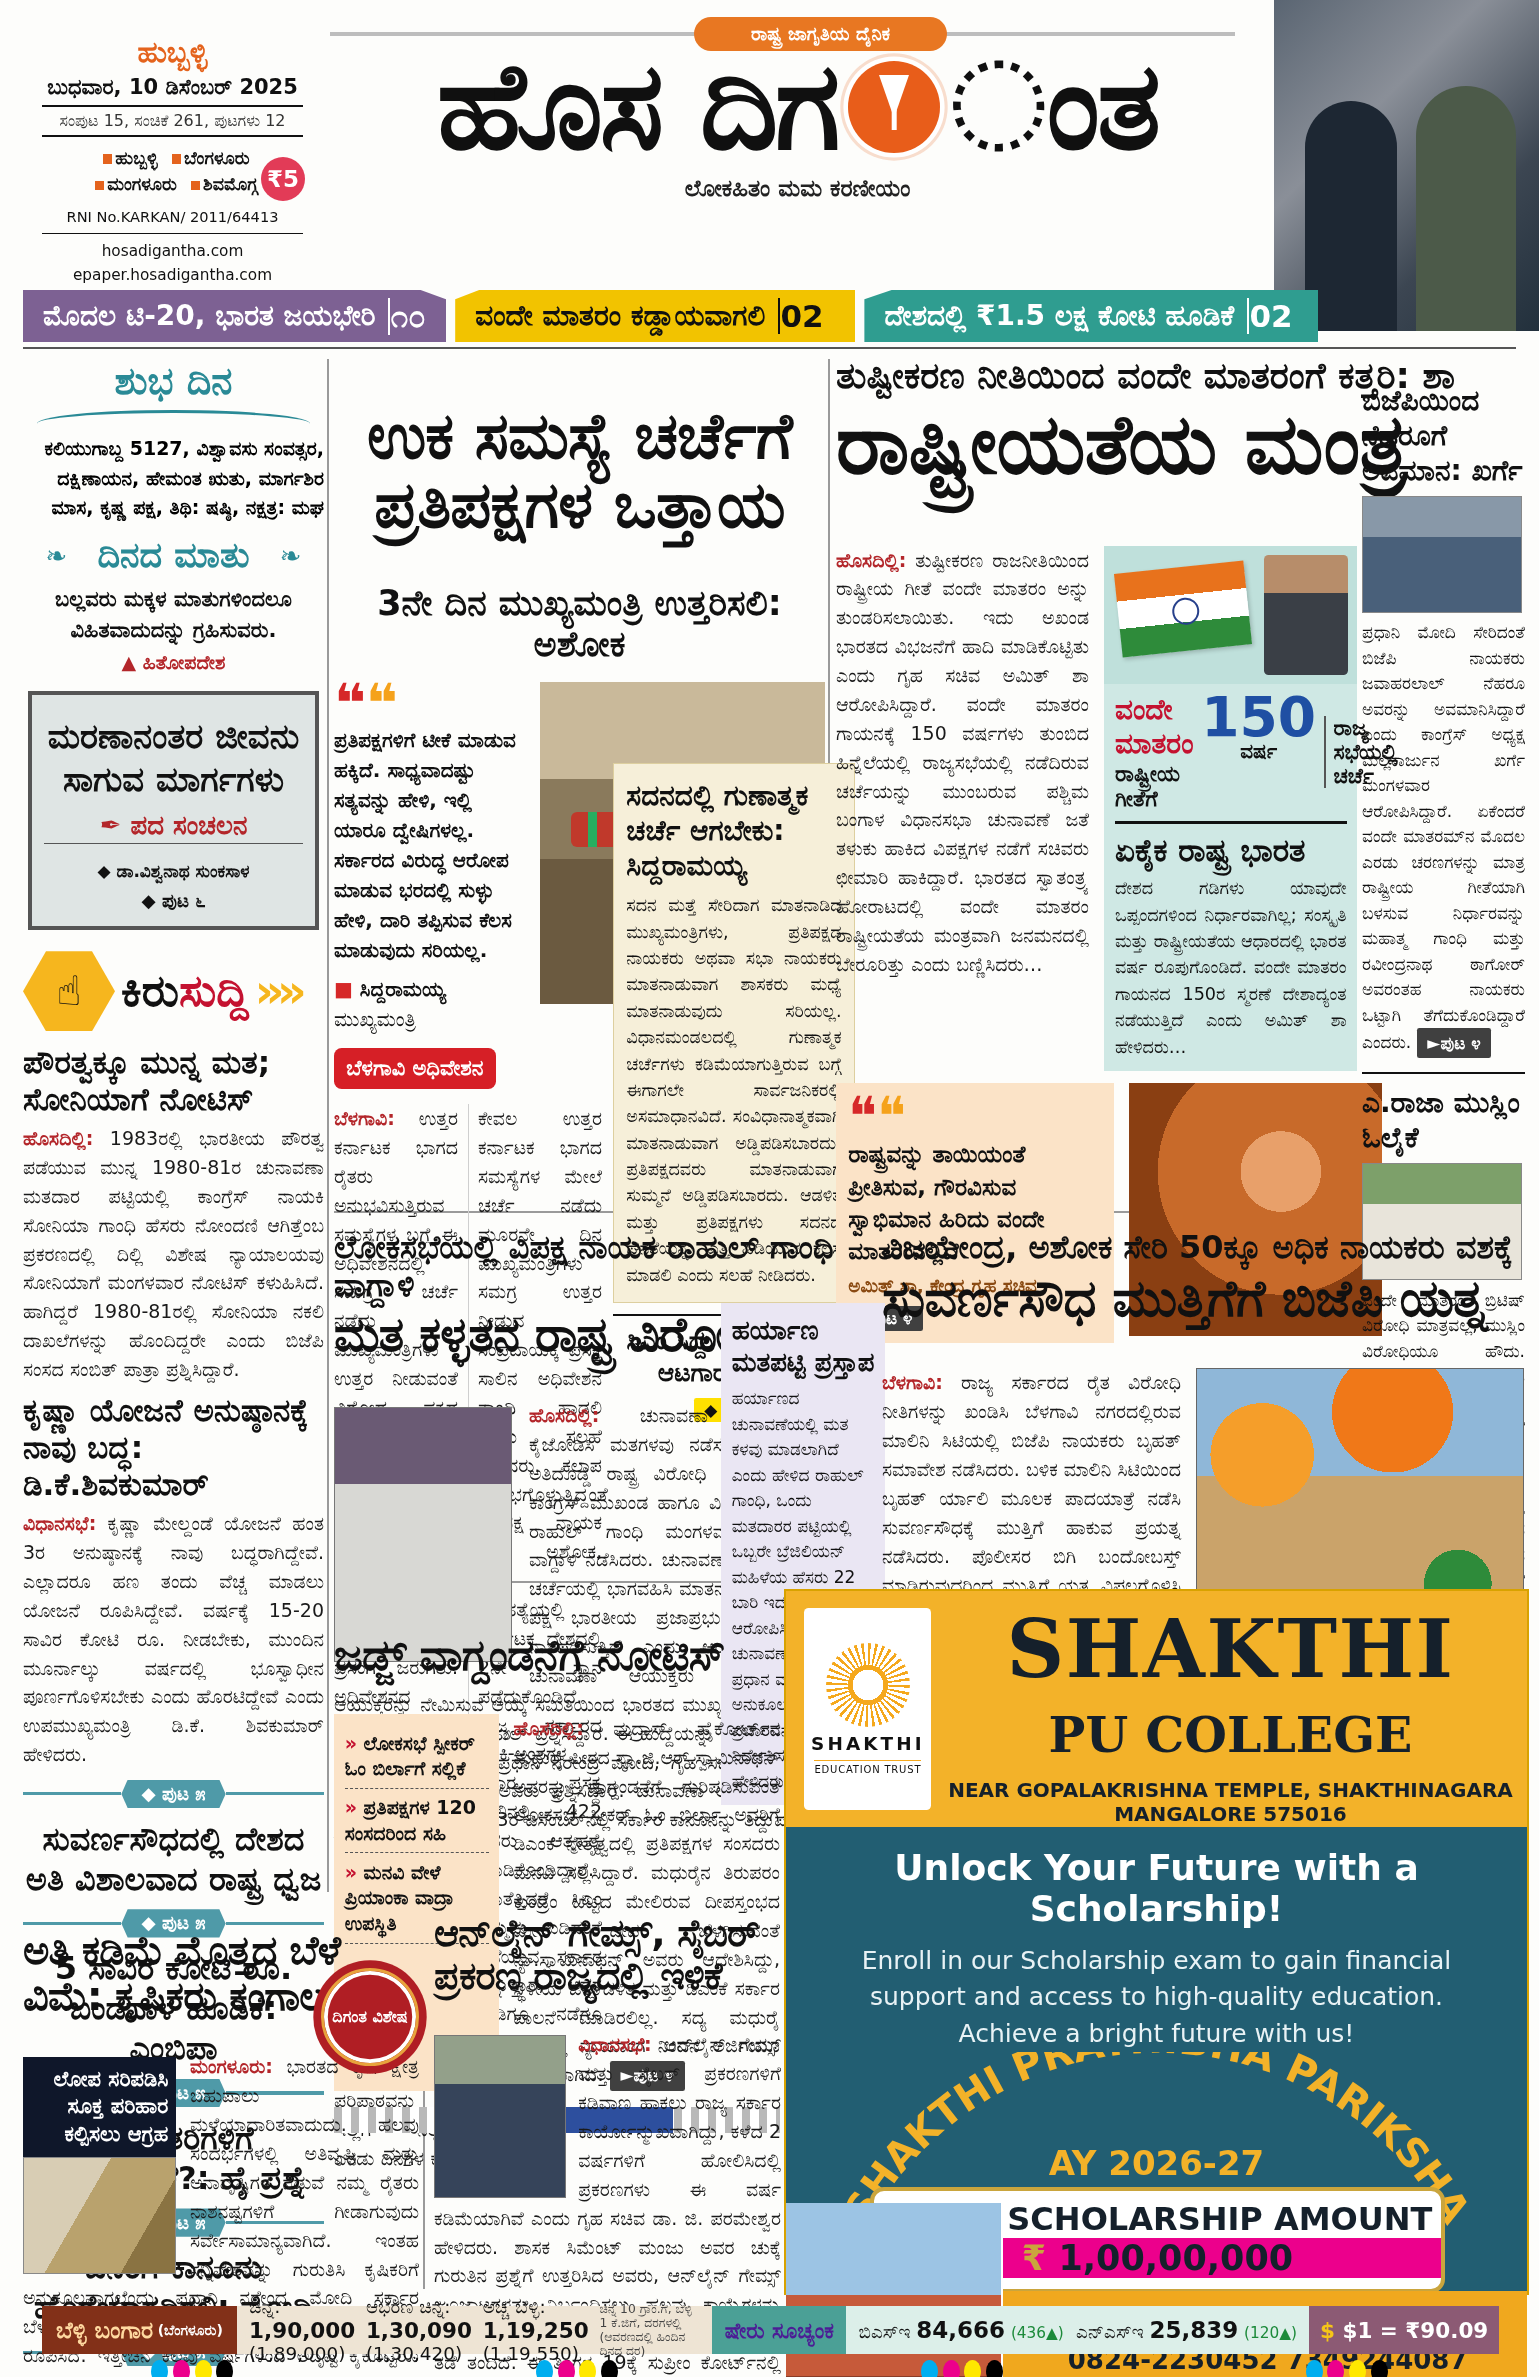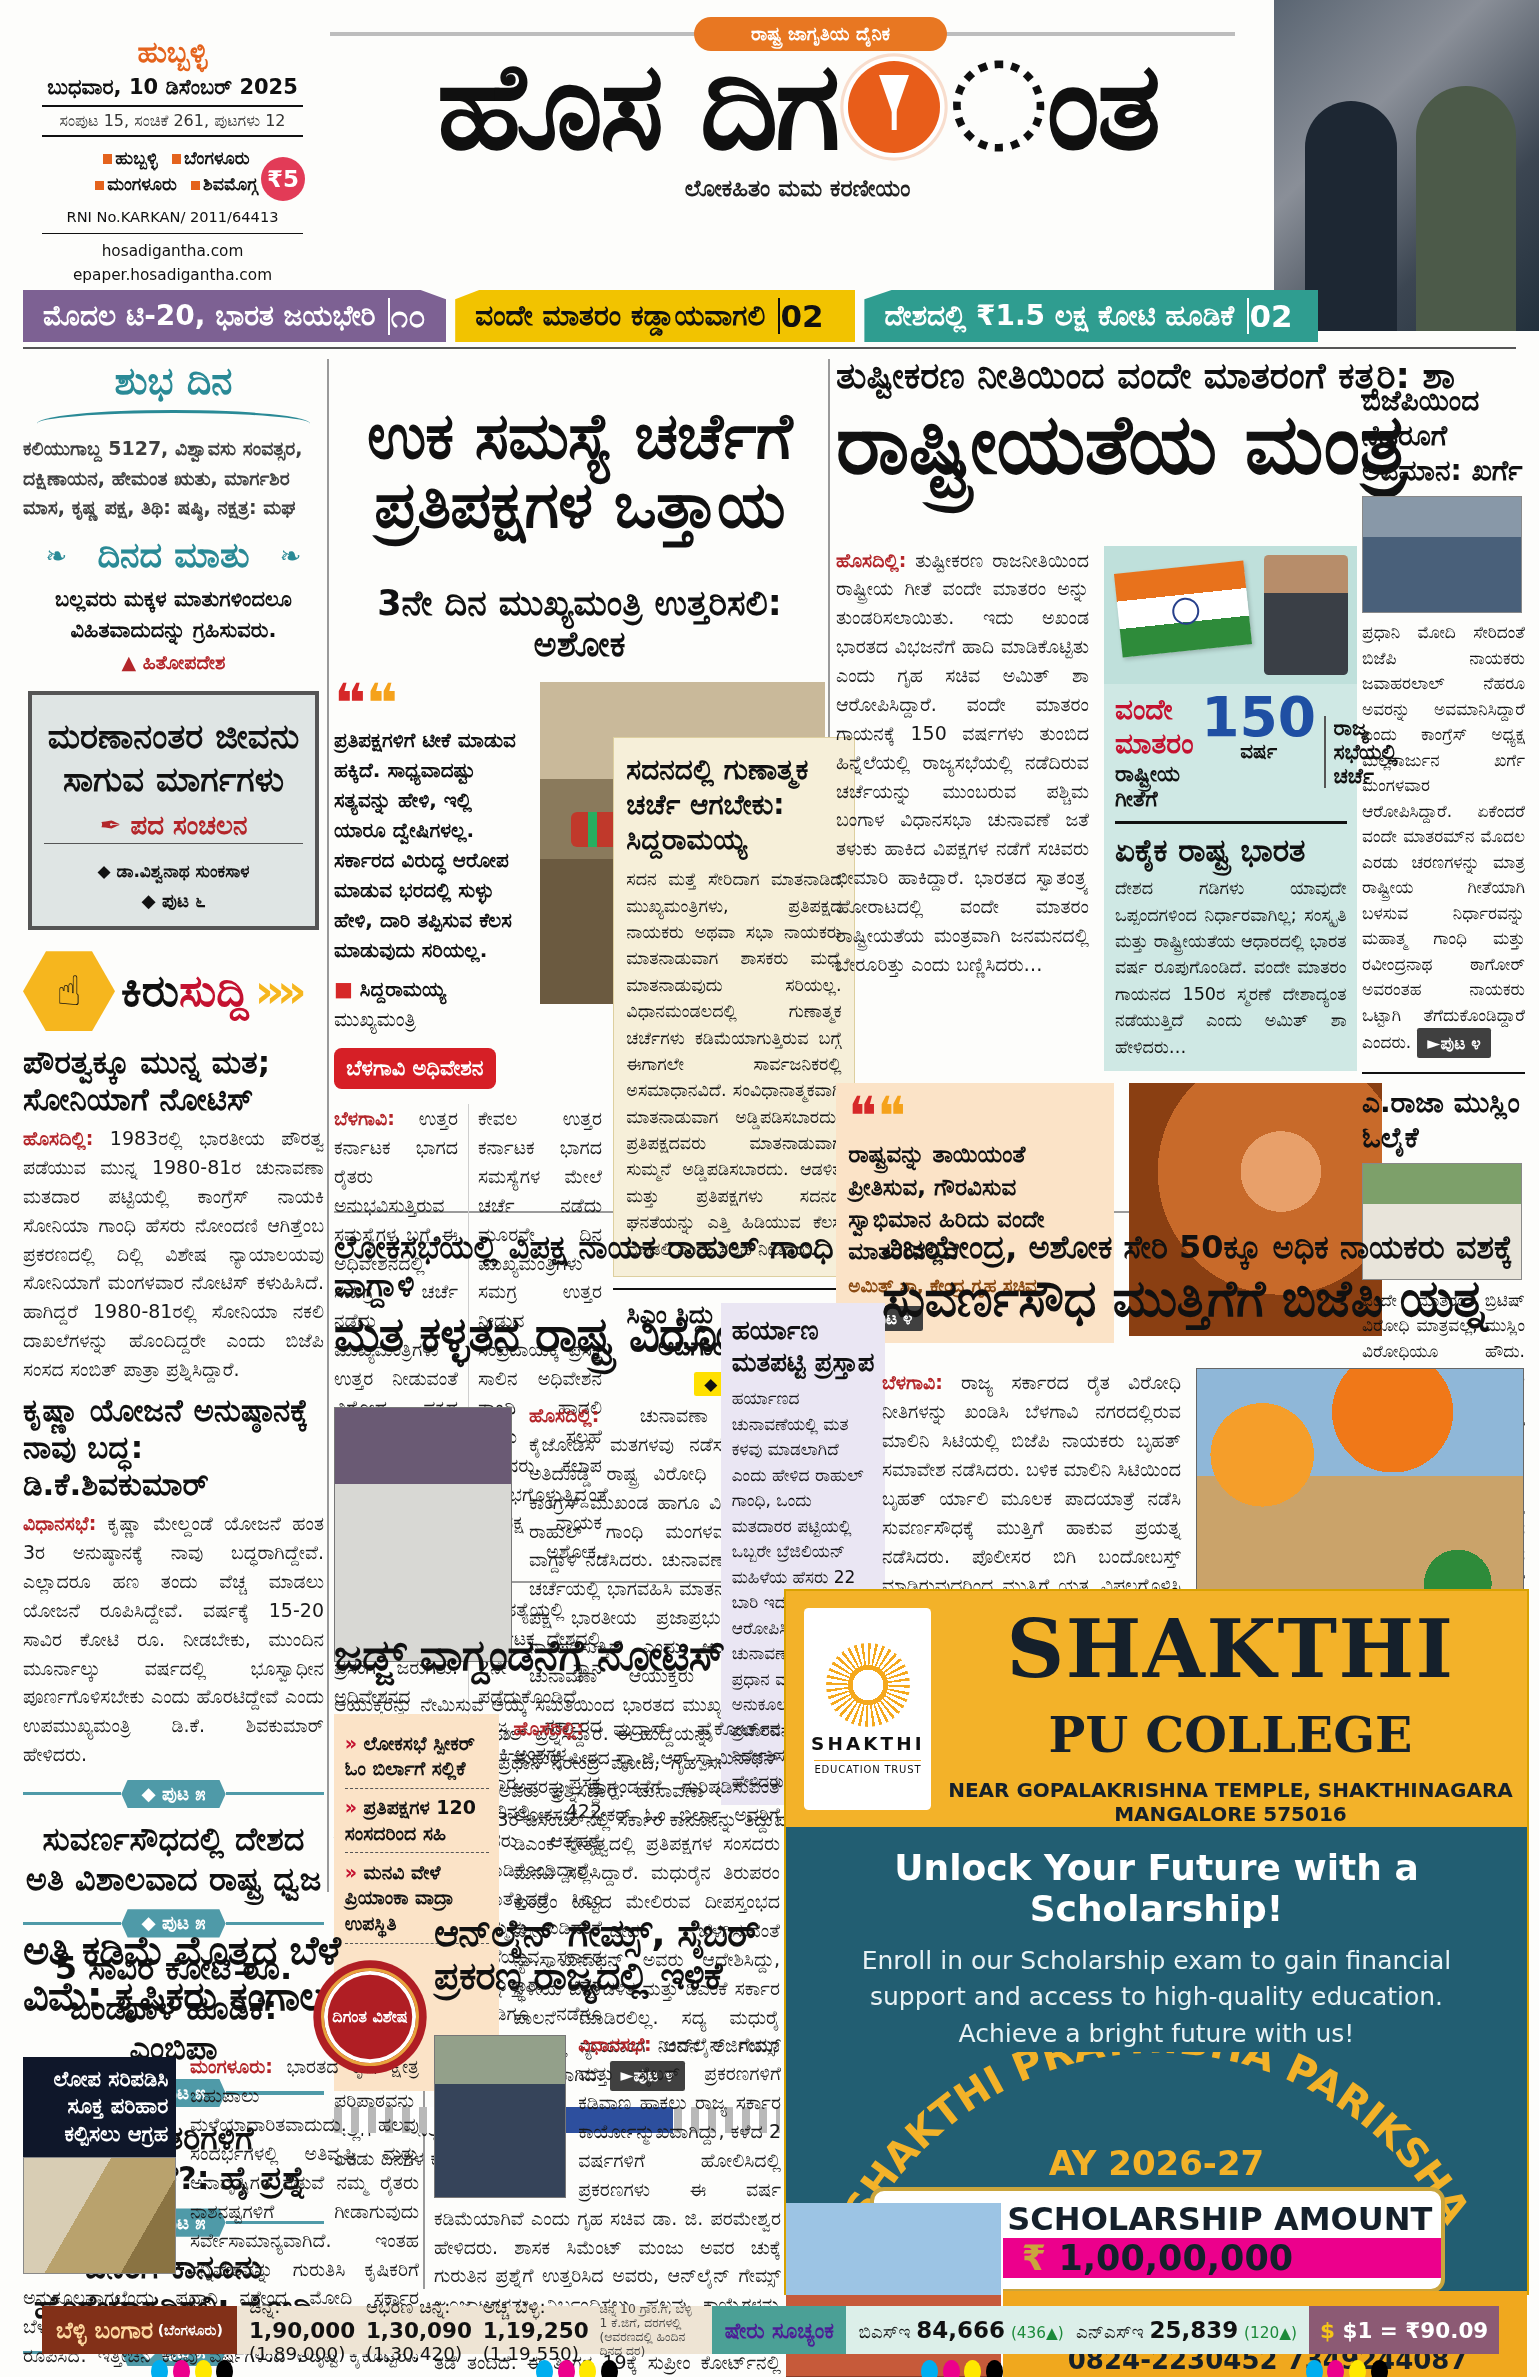--- a/index.html
+++ b/index.html
@@ -58,21 +58,21 @@
   .ribbon:before,.ribbon:after{content:"";flex:1;height:3.1px;background:#4f9aa8;}
   .vrule{position:absolute;width:1.5px;background:#9a9a9a;}
   .hrule{position:absolute;height:1.5px;background:#9a9a9a;}
   .photo-ph{position:relative;overflow:hidden;}
   .tallystrip{height:26px;background:repeating-linear-gradient(90deg,#b9b9b9 0 7.7px,#fff 7.7px 17px);position:relative;}
   .tallystrip .blk{position:absolute;top:0;height:100%;}
   
   .leftcol{position:absolute;left:23px;top:359px;width:301px;}
   .teal-head{color:#2a8a96;font-size:38px;font-weight:bold;text-align:center;}
   .scroll-deco{height:10.7px;border-top:3.1px solid #2a8a96;border-radius:50% 50% 0 0/100% 100% 0 0;margin:6.1px 14px 10.7px;}
-  .panchanga{font-size:19px;font-weight:bold;text-align:left;line-height:1.55;color:#404040;}
+  .panchanga{font-size:19px;font-weight:bold;text-align:right;line-height:1.55;color:#000000;}
   .dinada{display:flex;align-items:center;gap:7.7px;margin:12.3px 0 7.7px;}
   .dinada:before,.dinada:after{content:"❧";color:#2a8a96;font-size:26px;flex:1;text-align:center;}
   .dinada span{color:#2a8a96;font-size:35px;font-weight:bold;}
   .quoteday{font-size:21px;font-weight:bold;text-align:center;line-height:1.5;}
   .qsrc{color:#b3262a;font-size:19px;font-weight:bold;text-align:center;margin-top:4.6px;}
   .padabox{background:#dfe5e4;border:4.6px solid #555;margin:17px 4.6px 0;padding:20px 12.3px 14px;text-align:center;}
   .padabox .t{font-size:34px;font-weight:bold;line-height:1.25;}
   .padabox .r{color:#b3262a;font-size:26px;font-weight:bold;margin-top:9.2px;}
   .padabox .a{font-size:17px;font-weight:bold;margin-top:2px;border-top:1.5px solid #555;padding-top:17px;}
   .padabox .p{font-size:18.4px;font-weight:bold;margin-top:9.2px;}
@@ -101,21 +101,21 @@
   .leadquote{width:192px;flex:0 0 auto;font-size:20px;font-weight:bold;line-height:1.5;}
   .leadquote .who{margin-top:9.2px;font-size:20px;}
   .leadquote .who:before{content:"■ ";color:#d62828;}
   .asm{flex:1;height:322px;background:
        linear-gradient(180deg,#c9b99a 0 30%,#8a7a5c 30% 55%,#6b5a40 55% 100%);}
   .asm:before{content:"";display:block;margin:130px 0 0 31px;width:70%;height:35px;
        background:repeating-linear-gradient(90deg,#c0392b 0 17px,#27ae60 17px 26px,#c0392b 26px 37px);border-radius:6.1px;}
   .belgavi{display:inline-block;background:#d61f26;color:#fff;font-weight:bold;font-size:21px;text-align:center;
        padding:7.7px 12.3px;border-radius:7.7px;line-height:1.2;}
   .lead .body{margin-top:15.3px;column-count:2;column-gap:20px;column-rule:0.8px solid #cfcfcf;}
-  .sadana{position:absolute;left:613px;top:737px;width:242px;}
+  .sadana{position:absolute;left:613px;top:763px;width:242px;}
   .sadanabox{background:#f6efd9;border:0.8px solid #ddcf9f;padding:14px 12.3px;}
   .sadanabox .t{font-size:28px;font-weight:bold;line-height:1.25;}
   .sadanabox .b{font-size:17.6px;line-height:1.5;margin-top:9.2px;text-align:justify;}
   .kabaddi{font-size:25px;font-weight:bold;text-align:center;line-height:1.3;border-top:2.3px solid #111;margin-top:10.7px;padding-top:9.2px;}
   
   .nat{position:absolute;left:836px;top:354px;width:690px;}
   .nat .kicker{font-size:36px;text-align:left;}
   .nat .headline{font-size:83px;margin-top:3.1px;}
   .natrow{display:flex;gap:15.3px;margin-top:14px;}
   .natbody{width:253px;flex:0 0 auto;}

